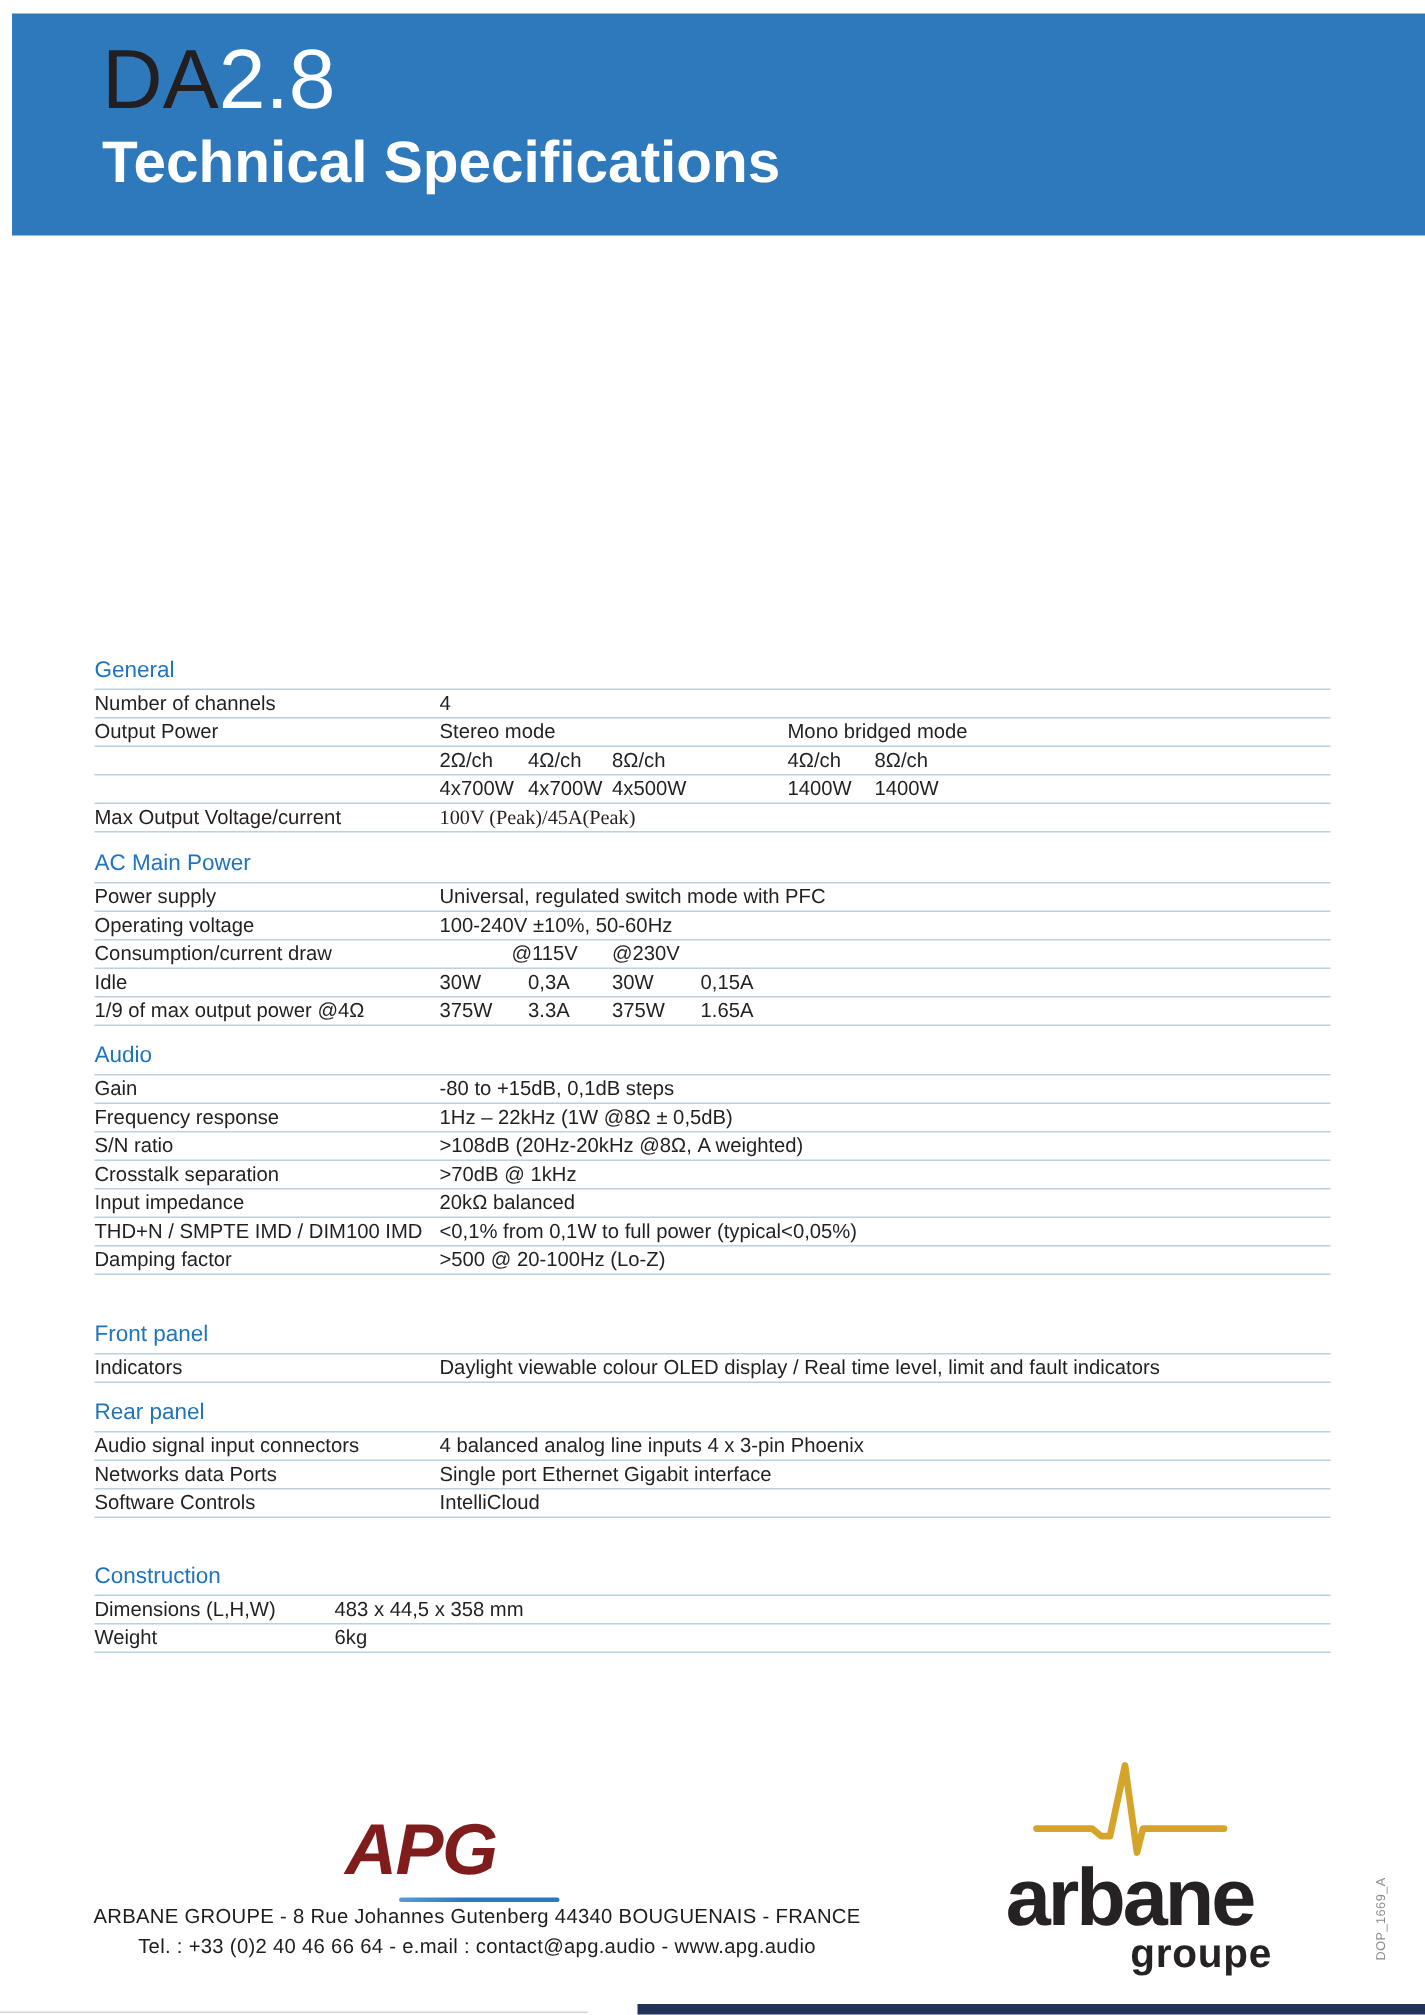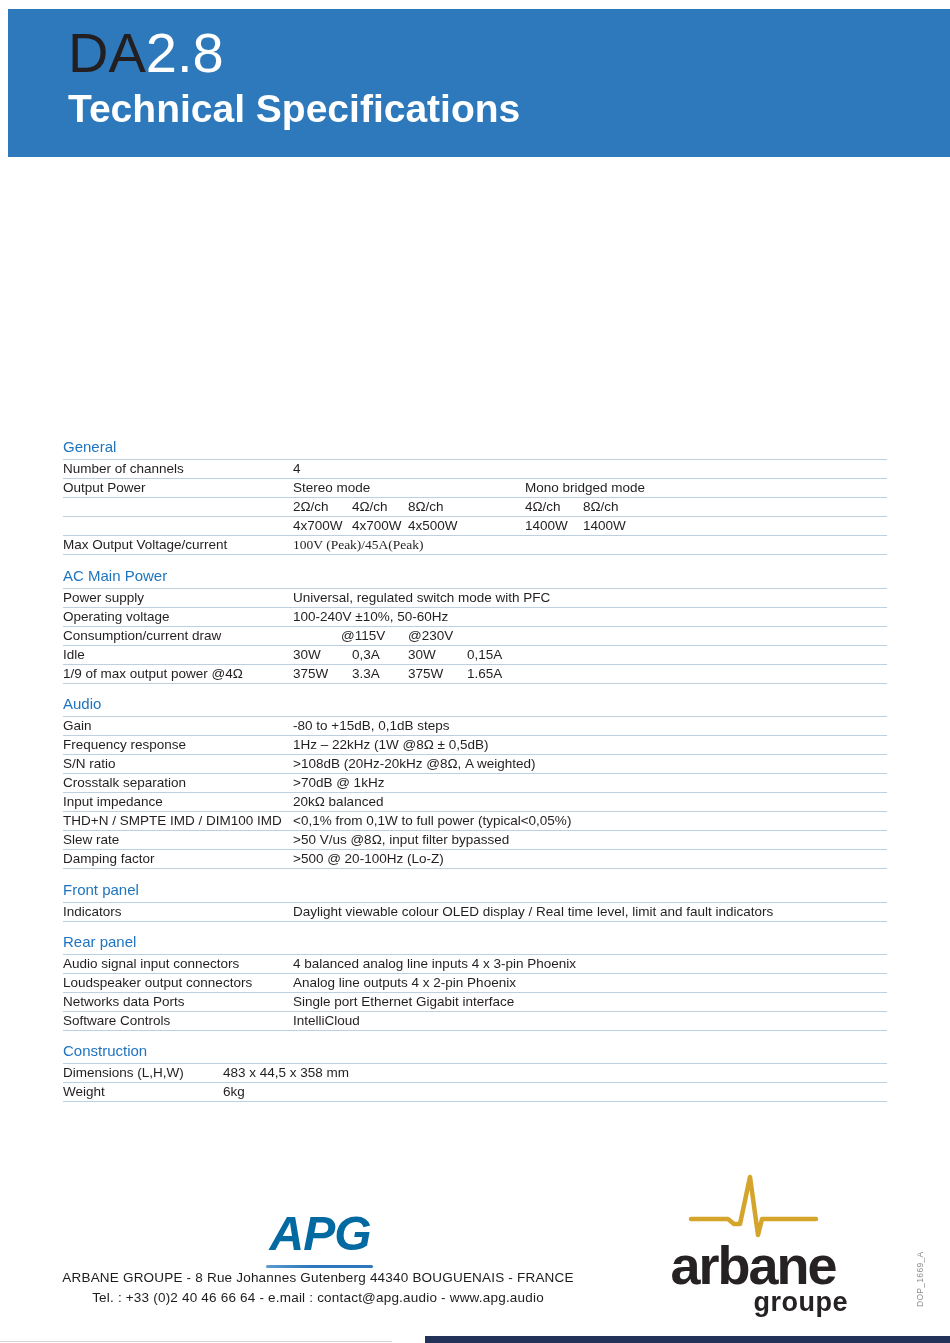--- a/index.html
+++ b/index.html
@@ -38,23 +38,23 @@
     color:var(--heading-blue);font-size:15px;font-weight:400;
   }
   .spec-row{
     position:relative;height:18px;line-height:18px;
     border-bottom:1px solid var(--line);
     font-size:13.5px;white-space:nowrap;
   }
   .spec-cell{position:absolute;top:0;white-space:nowrap;}
   
   .apg-logo{
-    position:absolute;left:230px;top:1208px;width:180px;text-align:center;
+    position:absolute;left:230px;top:1208px;width:180px;text-align:left;
     font-size:48px;line-height:52px;font-weight:700;font-style:italic;
-    letter-spacing:-1px;color:#0369a1;
+    letter-spacing:-1px;color:#7f1d1d;
   }
   .apg-underline{
     position:absolute;left:266px;top:1265px;width:107px;height:3px;
     background:linear-gradient(90deg,#5d9bd0,#2d79bb 40%,#2d79bb);
     border-radius:2px;
   }
   .address{
     position:absolute;left:18px;top:1268px;width:600px;text-align:center;
     font-size:13.5px;line-height:19.5px;color:#1d1c1e;letter-spacing:0.2px;
   }
@@ -168,44 +168,36 @@
       </div>
       <div class="spec-row">
         <span class="spec-cell" style="left: 0px;">Input impedance</span>
         <span class="spec-cell" style="left: 230px;">20kΩ balanced</span>
       </div>
       <div class="spec-row">
         <span class="spec-cell" style="left: 0px;">THD+N / SMPTE IMD / DIM100 IMD</span>
         <span class="spec-cell" style="left: 230px;">&lt;0,1% from 0,1W to full power (typical&lt;0,05%)</span>
       </div>
       <div class="spec-row">
-        <span class="spec-cell" style="left: 0px;">Slew rate</span>
-        <span class="spec-cell" style="left: 230px;">&gt;50 V/us @8Ω, input filter bypassed</span>
-      </div>
-      <div class="spec-row">
         <span class="spec-cell" style="left: 0px;">Damping factor</span>
         <span class="spec-cell" style="left: 230px;">&gt;500 @ 20-100Hz (Lo-Z)</span>
       </div>
     </div>
     <div class="section" style="top: 881px;">
       <div class="sec-heading">Front panel</div>
       <div class="spec-row">
         <span class="spec-cell" style="left: 0px;">Indicators</span>
         <span class="spec-cell" style="left: 230px;">Daylight viewable colour OLED display / Real time level, limit and fault indicators</span>
       </div>
     </div>
     <div class="section" style="top: 933px;">
       <div class="sec-heading">Rear panel</div>
       <div class="spec-row">
         <span class="spec-cell" style="left: 0px;">Audio signal input connectors</span>
         <span class="spec-cell" style="left: 230px;">4 balanced analog line inputs 4 x 3-pin Phoenix</span>
-      </div>
-      <div class="spec-row">
-        <span class="spec-cell" style="left: 0px;">Loudspeaker output connectors</span>
-        <span class="spec-cell" style="left: 230px;">Analog line outputs 4 x 2-pin Phoenix</span>
       </div>
       <div class="spec-row">
         <span class="spec-cell" style="left: 0px;">Networks data Ports</span>
         <span class="spec-cell" style="left: 230px;">Single port Ethernet Gigabit interface</span>
       </div>
       <div class="spec-row">
         <span class="spec-cell" style="left: 0px;">Software Controls</span>
         <span class="spec-cell" style="left: 230px;">IntelliCloud</span>
       </div>
     </div>

